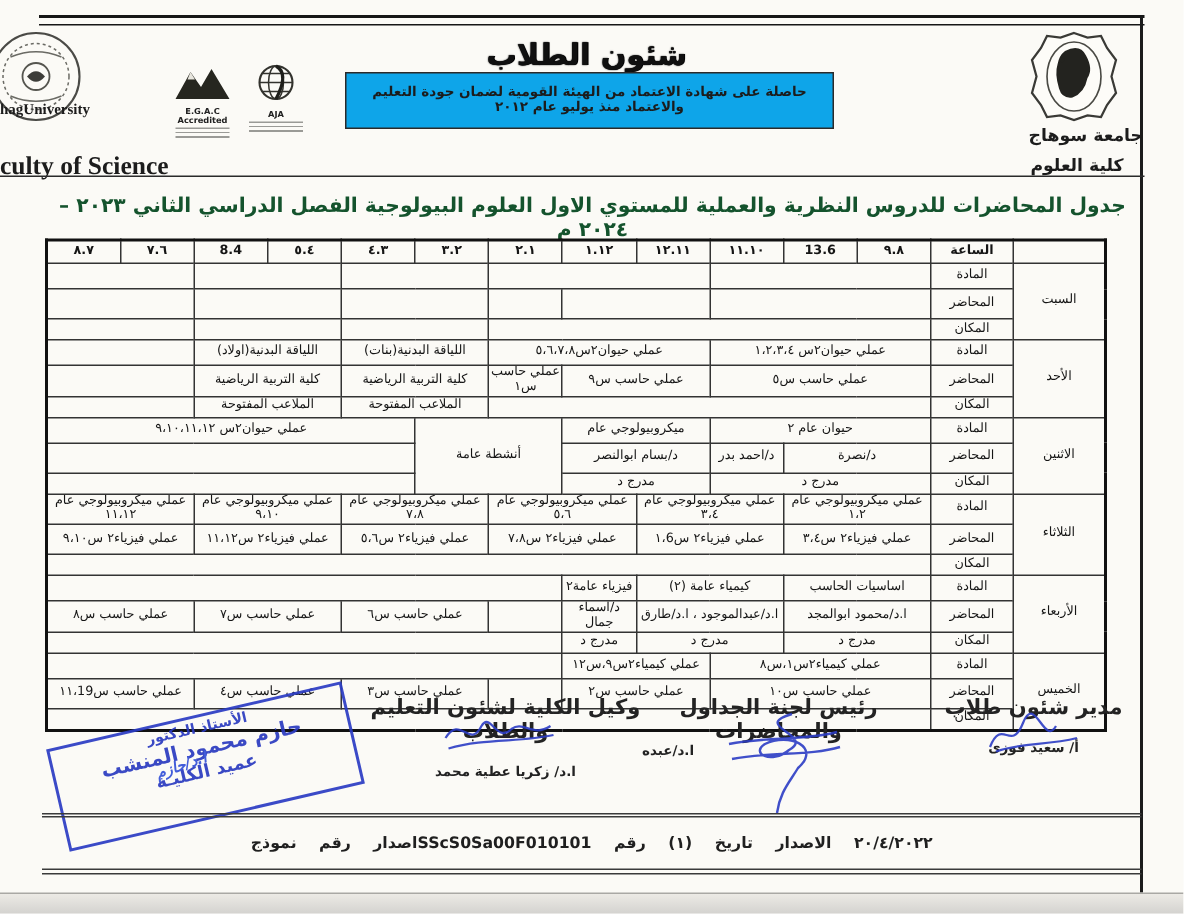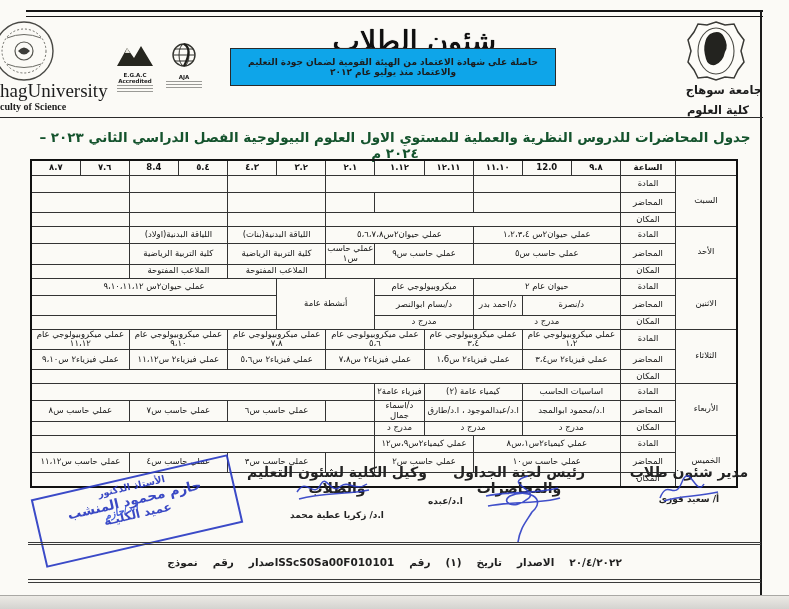--- a/index.html
+++ b/index.html
@@ -10,31 +10,31 @@
   .paper{position:absolute;inset:0;background:#fbfaf6;}
   .scan-bottom{position:absolute;left:0;top:595px;width:789px;height:14px;
     background:linear-gradient(180deg,#eceae5,#d2d1ce);border-top:1px solid #a9a8a4;}
   .top-rule{position:absolute;left:26px;top:10px;width:737px;height:4px;
     border-top:2px solid #161616;border-bottom:1.5px solid #161616;}
   .right-edge{position:absolute;left:760px;top:11px;width:2px;height:584px;background:#1b1b1b;}
   .mid-rule{position:absolute;left:0;top:117px;width:763px;border-top:1.5px solid #2a2a2a;}
 
   
   .seal{position:absolute;left:-16px;top:20px;}
-  .uni-en{position:absolute;left:0px;top:80px;font-family:"Liberation Serif",serif;
-    font-weight:400;font-size:19px;}
+  .uni-en{position:absolute;left:0px;top:68px;font-family:"Liberation Serif",serif;
+    font-weight:700;font-size:10px;}
   .fac-en{position:absolute;left:0px;top:101px;font-family:"Liberation Serif",serif;
-    font-weight:700;font-size:10px;}
+    font-weight:700;font-size:17px;}
   .egac{position:absolute;left:112px;top:42px;width:46px;text-align:center;}
   .aja{position:absolute;left:162px;top:42px;width:44px;text-align:center;}
   .logo-caption{font-size:5.5px;font-weight:700;line-height:1.1;color:#222;}
   .logo-fineprint{height:7px;background:repeating-linear-gradient(180deg,#9a9a96 0 1px,transparent 1px 3px);
     margin-top:1px;width:80%;margin-left:10%;}
-  .sa-banner{position:absolute;left:286px;top:24px;width:210px;text-align:right;
-    font-size:29px;font-weight:400;color:#101010;direction:rtl;
+  .sa-banner{position:absolute;left:286px;top:24px;width:210px;text-align:center;
+    font-size:20px;font-weight:700;color:#101010;direction:rtl;
     text-shadow:0 0 1px #000,0.6px 0.4px 0 #000;}
   .accred-box{position:absolute;left:230px;top:48px;width:312px;height:36px;
     border:1.6px solid #2a2a2a;background:#0ea5e9;display:flex;align-items:center;
     justify-content:center;direction:rtl;font-size:9px;font-weight:700;padding:0 6px;text-align:center;}
   .right-logo{position:absolute;left:686px;top:20px;}
   .uni-ar{position:absolute;left:674px;top:83px;width:88px;
     font-weight:700;font-size:11.5px;direction:rtl;}
   .fac-ar{position:absolute;left:674px;top:103px;width:88px;text-align:center;
     font-weight:700;font-size:11.5px;direction:rtl;}
 
@@ -136,21 +136,21 @@
 <div class="mid-rule"></div>
 
 <div class="doc-title">جدول المحاضرات للدروس النظرية والعملية للمستوي الاول العلوم البيولوجية الفصل الدراسي الثاني ٢٠٢٣ – ٢٠٢٤ م</div>
 
 <table class="sched" id="sched">
   <thead>
       <tr>
         <td class="day-col"></td>
         <td class="label-col">الساعة</td>
         <td>٩.٨</td>
-        <td>12.0</td>
+        <td>13.6</td>
         <td>١١.١٠</td>
         <td>١٢.١١</td>
         <td>١.١٢</td>
         <td>٢.١</td>
         <td>٣.٢</td>
         <td>٤.٣</td>
         <td>٥.٤</td>
         <td>8.4</td>
         <td>٧.٦</td>
         <td>٨.٧</td>
@@ -283,21 +283,21 @@
         <td colspan="2">عملي كيمياء٢س٩،س١٢</td>
         <td colspan="7"></td>
       </tr>
       <tr class="r1">
         <td class="label-col">المحاضر</td>
         <td colspan="3">عملي حاسب س١٠</td>
         <td colspan="2">عملي حاسب س٢</td>
         <td></td>
         <td colspan="2">عملي حاسب س٣</td>
         <td colspan="2">عملي حاسب س٤</td>
-        <td colspan="2">عملي حاسب س١١،١٢</td>
+        <td colspan="2">عملي حاسب س١١،19</td>
       </tr>
       <tr class="r2">
         <td class="label-col">المكان</td>
         <td colspan="12"></td>
       </tr>
     </tbody>
 </table>
 
 <div class="sig sig-right">
   <div class="sig-title">مدير شئون طلاب</div>

